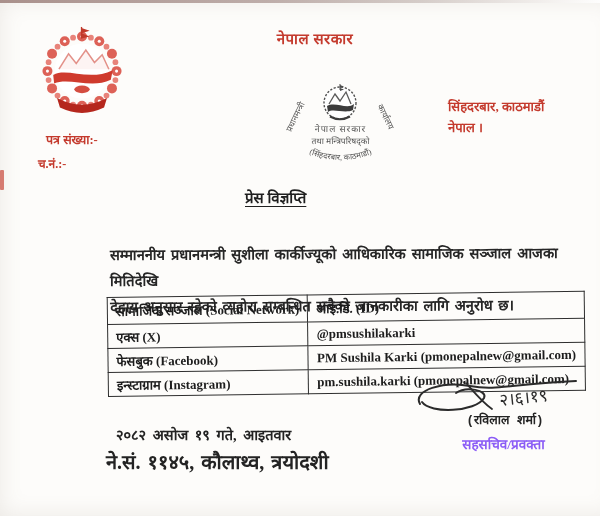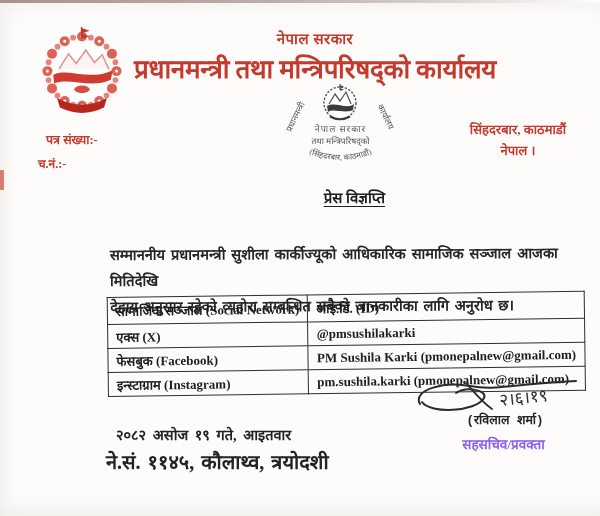--- a/index.html
+++ b/index.html
@@ -31,28 +31,28 @@
   .head-block{
     position:absolute;left:95px;top:28px;width:440px;
     text-align:center;
   }
   .gov-label{font-size:15px;font-weight:700;letter-spacing:.5px;}
   .office-title{font-size:26px;font-weight:700;letter-spacing:-.3px;margin-top:2px;white-space:nowrap;}
 
   .seal{position:absolute;left:283px;top:82px;width:115px;height:98px;opacity:.88;}
   .seal text{fill:#3a3a3a;font-family:"Liberation Serif","DejaVu Serif",serif;}
 
-  .location{position:absolute;left:448px;top:96px;width:140px;text-align:center;
-    font-size:13px;font-weight:700;line-height:21px;margin-top:23px;}
+  .location{position:absolute;left:448px;top:96px;width:140px;
+    font-size:13px;font-weight:700;line-height:21px;}
 
   .letter-no{position:absolute;left:46px;top:131px;font-size:12.5px;font-weight:700;}
   .serial-no{position:absolute;left:38px;top:155px;font-size:12px;font-weight:700;}
 
   .press-title{
-    position:absolute;left:245px;top:187px;width:140px;text-align:right;
+    position:absolute;left:245px;top:187px;width:140px;text-align:left;
     font-size:15px;font-weight:700;text-decoration:underline;text-underline-offset:3px;
   }
 
   .body-par{
     position:absolute;left:110px;top:242px;width:448px;
     font-size:14.6px;font-weight:600;line-height:26px;color:#262626;
     transform:rotate(-.25deg);transform-origin:left center;
   }
   .body-par .l1{text-align:justify;text-align-last:justify;word-spacing:1px;}
   .body-par .l2{text-align:left;word-spacing:2px;}
@@ -130,21 +130,20 @@
     <path d="M49.5,1 L49.5,13" stroke="#c0392b" stroke-width="1.4"></path>
     <path d="M49.5,2 L58,5 L49.5,7.5 L58,11 L49.5,13 Z" fill="#c0392b"></path>
     <path d="M26,45 L36,29 L44,39 L54,25 L63,38 L71,30 L78,45" fill="#fdf4f3" stroke="#e39189" stroke-width="1.6"></path>
     <path d="M20,51 C34,43 58,58 82,46 L80,56 C60,66 36,53 21,60 Z" fill="#cf3b2e"></path>
     <ellipse cx="50" cy="66" rx="8" ry="4" fill="#cf3b2e" opacity=".9"></ellipse>
     <path d="M24,75 Q50,89 76,75 L73,85 Q50,96 27,85 Z" fill="#b5271d"></path>
   </svg>
 
   <div class="head-block">
     <div class="gov-label red">नेपाल सरकार</div>
-    <div class="office-title red">प्रधानमन्त्री तथा मन्त्रिपरिषद्को कार्यालय</div>
   </div>
 
   <svg class="seal" viewBox="0 0 115 98">
     <defs>
       <path id="arcBottom" d="M14,66 Q57.5,90 101,66"></path>
     </defs>
     <circle cx="57" cy="21" r="16" fill="#ffffff" stroke="#3a3a3a" stroke-width="1.4" stroke-dasharray="2.2,1.6"></circle>
     <path d="M57,2 L57,8" stroke="#333" stroke-width="1"></path>
     <path d="M57,3 L61,4.5 L57,6 L61,7.5 L57,9 Z" fill="#333"></path>
     <path d="M46,22 L52,12 L57,19 L63,10 L68,22" fill="none" stroke="#444" stroke-width="1.3"></path>

